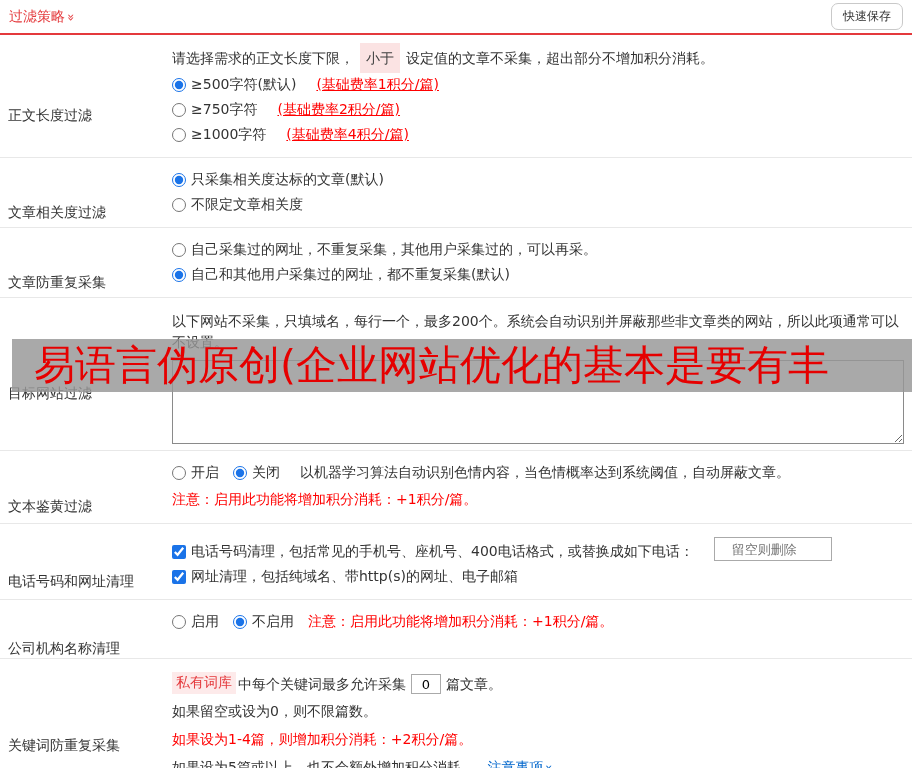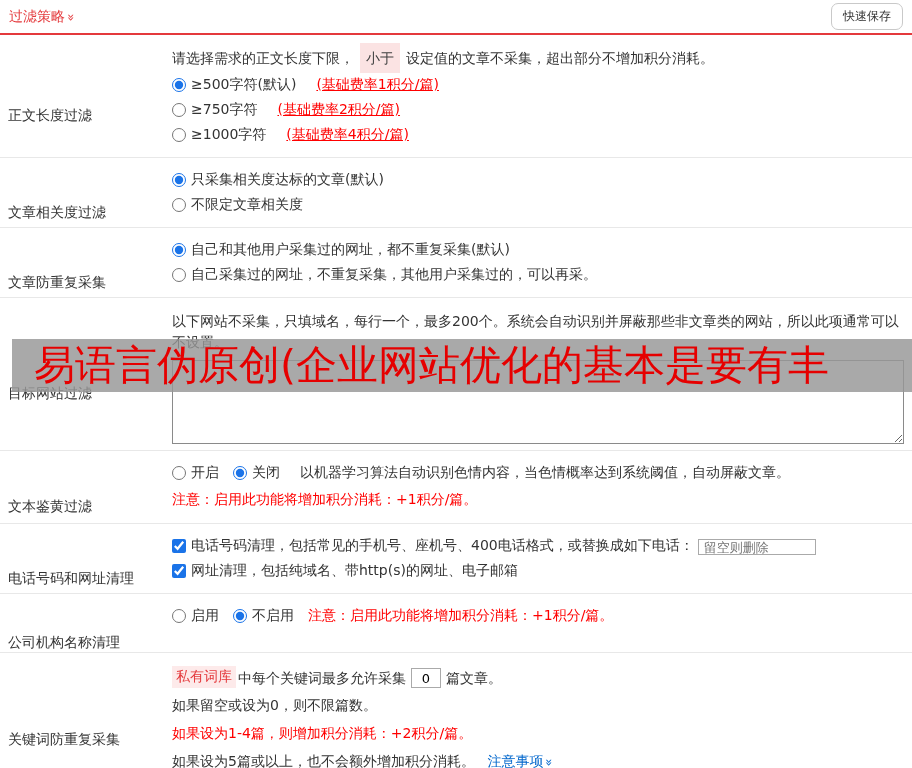--- a/index.html
+++ b/index.html
@@ -41,22 +41,22 @@
     color:#404040; background:#fbe3e3; padding:7px 6px; margin:0 6px;
   }
   .tag {
     color:#e4393c; background:#fdeaea; padding:2px 4px; margin-right:2px;
   }
   textarea {
     display:block; width:100%; height:84px; margin-top:5px;
     border:1px solid #8a8a8a; resize:both; font-family:inherit; font-size:13px;
   }
   .text-input {
-    height:16px; width:118px; border:1px solid #aaa; padding:2px 5px;
-    font-family:inherit; font-size:13px; color:#333; margin-left:4px;
+    height:24px; width:118px; border:1px solid #aaa; padding:2px 17px;
+    font-family:inherit; font-size:13px; color:#333; margin-left:20px;
   }
   .num-input {
     height:20px; width:30px; border:1px solid #aaa; text-align:center;
     font-family:inherit; font-size:13px; margin:0 5px;
   }
   .link { color:#0066cc; cursor:pointer; margin-left:8px; }
   .desc-gap { margin-left:6px; }
   
   .watermark {
     position:absolute; top:339px; left:12px; right:0; height:53px;
@@ -122,28 +122,28 @@
       </label>
     </div>
   </div>
 </div>
 
 <div class="row">
   <div class="row-label">文章防重复采集</div>
   <div class="row-content">
     <div class="line">
       <label class="opt">
+        <input type="radio" name="dup" style="">
+        <span>自己采集过的网址，不重复采集，其他用户采集过的，可以再采。</span>
+      </label>
+    </div>
+    <div class="line">
+      <label class="opt">
         <input type="radio" name="dup" checked="" style="">
         <span>自己和其他用户采集过的网址，都不重复采集(默认)</span>
-      </label>
-    </div>
-    <div class="line">
-      <label class="opt">
-        <input type="radio" name="dup" style="">
-        <span>自己采集过的网址，不重复采集，其他用户采集过的，可以再采。</span>
       </label>
     </div>
   </div>
 </div>
 
 <div class="row">
   <div class="row-label">目标网站过滤</div>
   <div class="row-content">
     <div class="textline">以下网站不采集，只填域名，每行一个，最多200个。系统会自动识别并屏蔽那些非文章类的网站，所以此项通常可以不设置。</div>
     <textarea value="" style=""></textarea>

